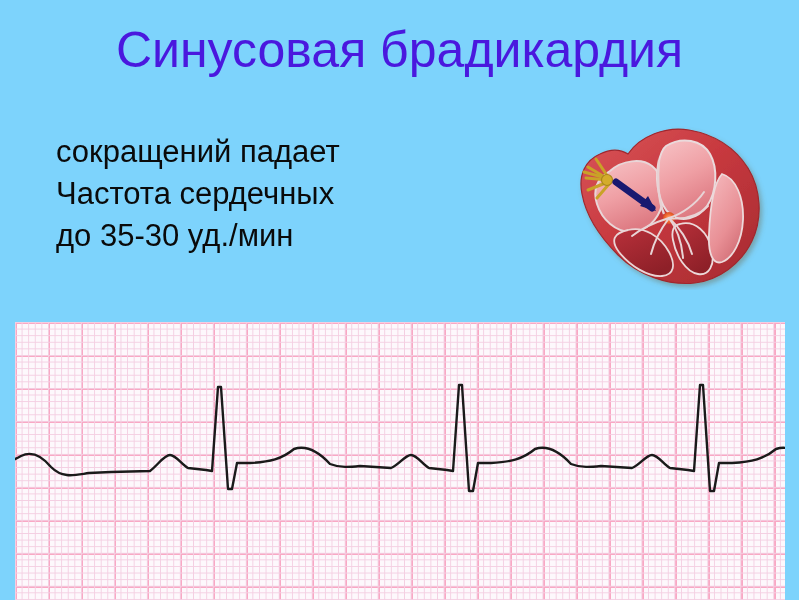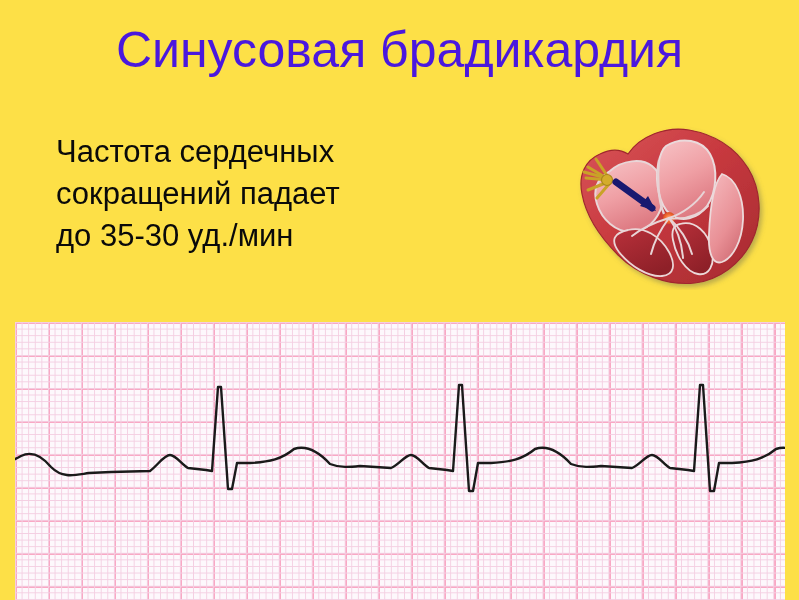--- a/index.html
+++ b/index.html
@@ -97,27 +97,27 @@
   #ecg-trace {
     position: absolute;
     left: 0; top: 0;
     width: 770px;
     height: 278px;
   }
 </style>
 </head>
 <body style="background: rgb(250, 249, 160);">
 
-<div id="slide" style="background: #fde047;">
+<div id="slide" style="background: #7dd3fc;">
 
   <div id="title" style="color: rgb(74, 24, 222);">Синусовая брадикардия</div>
 
   <div id="bodytext" style="color: rgb(10, 10, 10);">
+    <div class="line">сокращений падает</div>
     <div class="line">Частота сердечных</div>
-    <div class="line">сокращений падает</div>
     <div class="line">до 35-30 уд./мин</div>
   </div>
 
   <div id="heart-figure">
     <svg viewBox="0 0 215 182" xmlns="http://www.w3.org/2000/svg">
       <defs>
         <linearGradient id="gMuscle" x1="0" y1="0" x2="1" y2="1">
           <stop offset="0%" stop-color="#d9565a"></stop>
           <stop offset="45%" stop-color="#c8393f"></stop>
           <stop offset="100%" stop-color="#a52a30"></stop>

